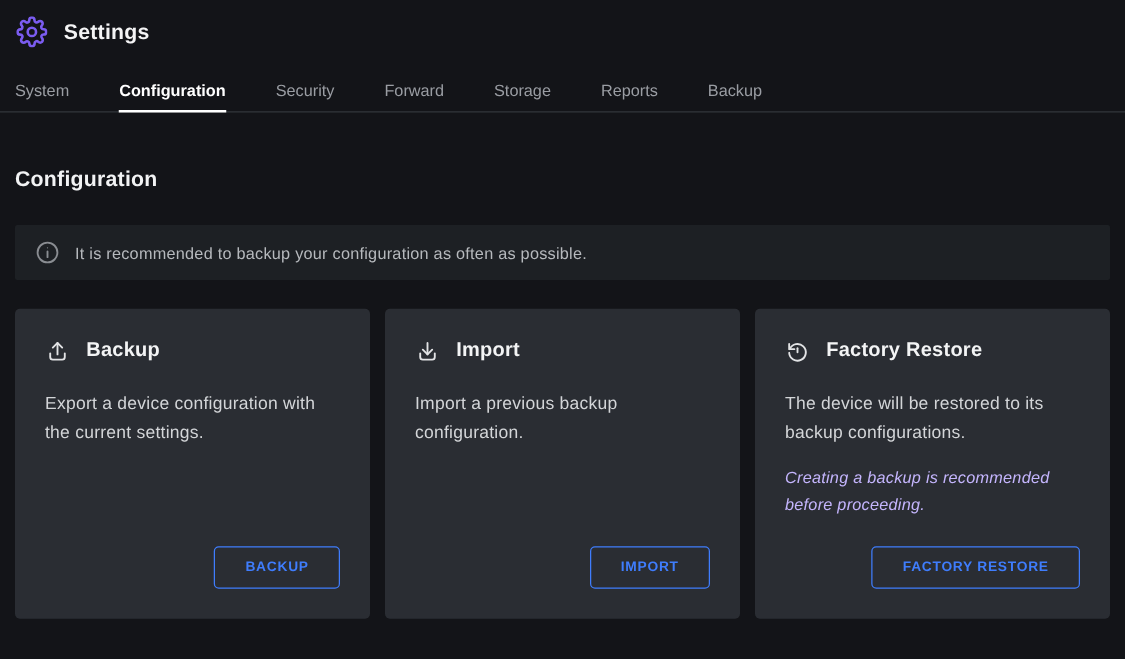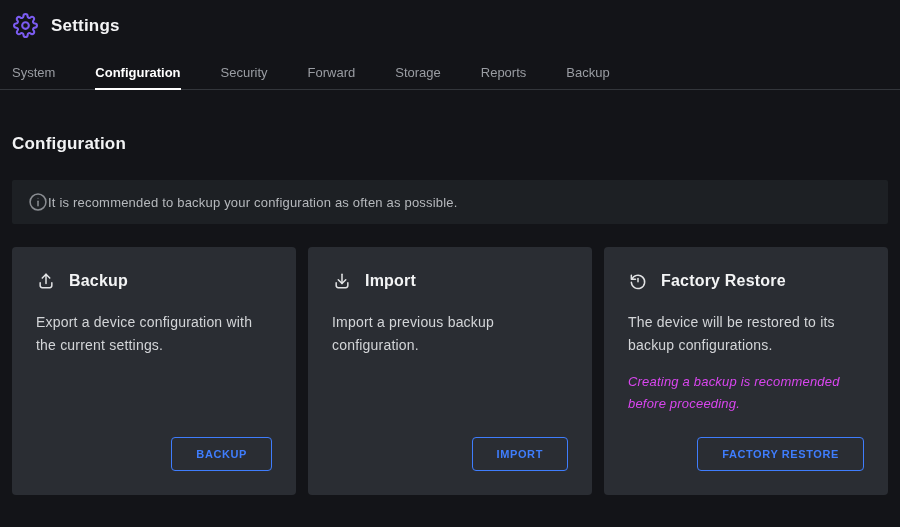--- a/index.html
+++ b/index.html
@@ -59,20 +59,21 @@
   }
 
   
   .banner {
     margin: 26px 12px 0 12px;
     height: 44px;
     background: #1d2024;
     border-radius: 2px;
     display: flex;
     align-items: center;
+    gap: 12px;
     padding: 0 16px;
   }
   .banner .info-icon-wrap { width: 20px; height: 20px; flex: 0 0 auto; display: flex; }
   .banner .info-icon-wrap svg { width: 20px; height: 20px; }
   .banner-text {
     font-size: 13px;
     color: #b6b9bd;
     letter-spacing: 0.2px;
   }
 
@@ -109,21 +110,21 @@
     font-size: 14px;
     line-height: 1.65;
     color: #d3d5d8;
     letter-spacing: 0.2px;
   }
   .card-note {
     margin-top: 14px;
     font-size: 13px;
     line-height: 1.65;
     font-style: italic;
-    color: #d946ef;
+    color: #c4b5fd;
     letter-spacing: 0.2px;
   }
   .card-btn {
     margin-top: auto;
     align-self: flex-end;
     background: transparent;
     border: 1px solid #3f7dfd;
     color: #3f7dfd;
     border-radius: 4px;
     padding: 10px 24px;

